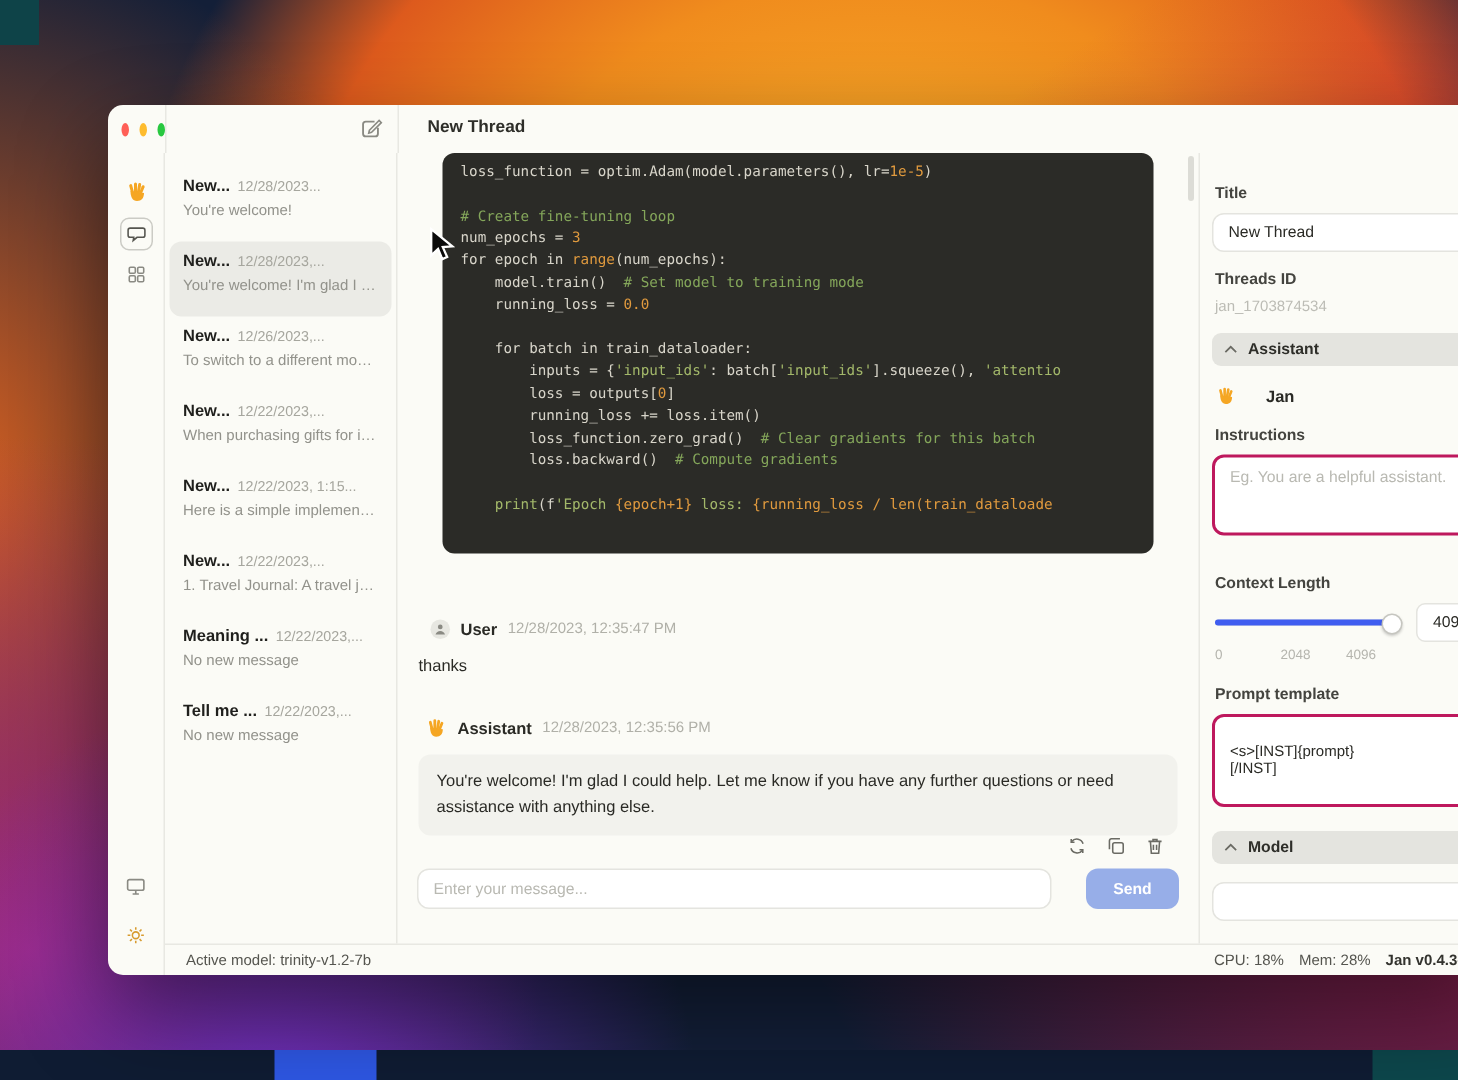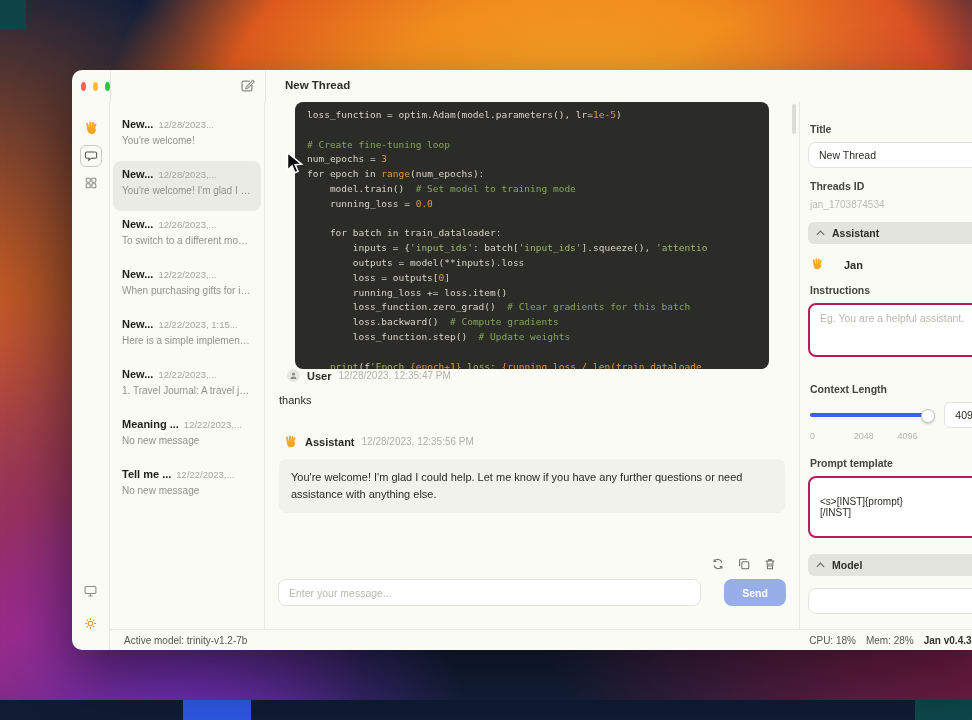--- a/index.html
+++ b/index.html
@@ -54,21 +54,21 @@
   .t-date{font-size:9.5px;color:#a6a69e;overflow:hidden;text-overflow:ellipsis;}
   .t-prev{margin-top:5px;font-size:10px;color:#92928b;white-space:nowrap;overflow:hidden;text-overflow:ellipsis;}
 
   
   .chat{flex:1;position:relative;min-width:0;border-right:1px solid #e8e8e2;overflow:hidden;}
   .code-block{margin:0 30px;height:267px;background:#2b2b27;border-radius:8px;padding:6px 12px;box-sizing:border-box;
     font-family:"DejaVu Sans Mono",monospace;font-size:9.5px;line-height:14.8px;overflow:hidden;}
   .code-line{white-space:pre;}
   .tok-p{color:#d8d5ca;} .tok-c{color:#84a65a;} .tok-s{color:#a3b86a;} .tok-n{color:#e09a3e;}
   .messages{padding:0 14px;}
-  .msg-head{display:flex;align-items:center;gap:7px;padding-left:8px;}
+  .msg-head{display:flex;align-items:center;gap:7px;margin-top:44px;padding-left:8px;}
   .msg-head.asst{margin-top:28px;padding-left:4px;}
   .msg-role{font-size:11px;font-weight:bold;color:#2a2a25;}
   .msg-time{font-size:10px;color:#b0b0a8;}
   .user-avatar{width:13px;height:13px;border-radius:50%;background:#e7e7e1;display:flex;align-items:center;justify-content:center;}
   .hand-sm{width:15px;height:15px;display:inline-flex;}
   .msg-text{margin-top:12px;font-size:11px;color:#2a2a25;}
   .msg-bubble{margin-top:10px;background:#f2f2ed;border-radius:8px;padding:10px 12px;font-size:11px;line-height:1.55;color:#2a2a25;}
   .actions{position:absolute;right:22px;bottom:58px;display:flex;gap:11px;}
   .actions .icon-btn{width:15px;height:15px;}
   .chat-scrollbar{position:absolute;right:3px;top:2px;width:4px;height:30px;border-radius:2px;background:#dcdcd6;}
@@ -270,26 +270,24 @@
                 <div class="code-line"><span class="tok-p">loss_function = optim.Adam(model.parameters(), lr=</span><span class="tok-n">1e-5</span><span class="tok-p">)</span></div>
                 <div class="code-line">&nbsp;</div>
                 <div class="code-line"><span class="tok-c"># Create fine-tuning loop</span></div>
                 <div class="code-line"><span class="tok-p">num_epochs = </span><span class="tok-n">3</span></div>
                 <div class="code-line"><span class="tok-p">for epoch in </span><span class="tok-n">range</span><span class="tok-p">(num_epochs):</span></div>
                 <div class="code-line"><span class="tok-p">    model.train()  </span><span class="tok-c"># Set model to training mode</span></div>
                 <div class="code-line"><span class="tok-p">    running_loss = </span><span class="tok-n">0.0</span></div>
                 <div class="code-line">&nbsp;</div>
                 <div class="code-line"><span class="tok-p">    for batch in train_dataloader:</span></div>
                 <div class="code-line"><span class="tok-p">        inputs = {</span><span class="tok-s">'input_ids'</span><span class="tok-p">: batch[</span><span class="tok-s">'input_ids'</span><span class="tok-p">].squeeze(), </span><span class="tok-s">'attentio</span></div>
-                <div class="code-line"><span class="tok-p">        outputs = model(**inputs).loss</span></div>
                 <div class="code-line"><span class="tok-p">        loss = outputs[</span><span class="tok-n">0</span><span class="tok-p">]</span></div>
                 <div class="code-line"><span class="tok-p">        running_loss += loss.item()</span></div>
                 <div class="code-line"><span class="tok-p">        loss_function.zero_grad()  </span><span class="tok-c"># Clear gradients for this batch</span></div>
                 <div class="code-line"><span class="tok-p">        loss.backward()  </span><span class="tok-c"># Compute gradients</span></div>
-                <div class="code-line"><span class="tok-p">        loss_function.step()  </span><span class="tok-c"># Update weights</span></div>
                 <div class="code-line">&nbsp;</div>
                 <div class="code-line"><span class="tok-p">    </span><span class="tok-s">print</span><span class="tok-p">(f</span><span class="tok-s">'Epoch </span><span class="tok-n">{epoch+1}</span><span class="tok-s"> loss: </span><span class="tok-n">{running_loss / len(train_dataloade</span></div>
               </div>
 
             <div class="messages">
               <div class="msg-head">
                 <span class="user-avatar">
                   <svg viewBox="0 0 16 16" width="11" height="11">
                       <circle cx="8" cy="5.8" r="2.3" fill="#8a8a83"></circle>
                       <path d="M3.4 13.2c.7-2.4 2.5-3.6 4.6-3.6s3.9 1.2 4.6 3.6z" fill="#8a8a83"></path>

